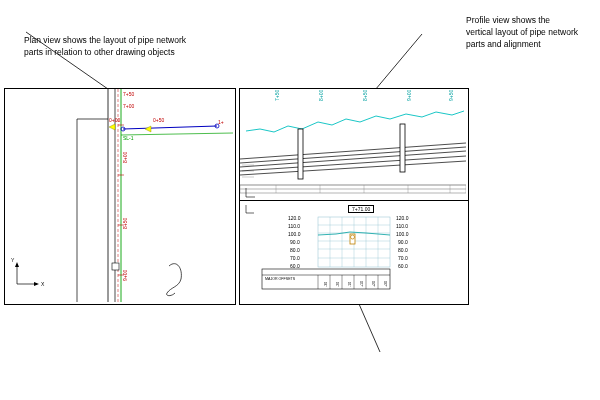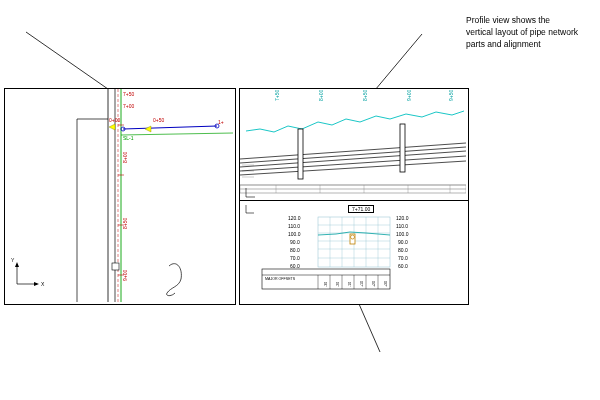--- a/index.html
+++ b/index.html
@@ -59,20 +59,22 @@
     position: absolute;
     font-size: 5px;
     color: #000000;
   }
 </style>
 </head>
 <body>
 
 <div class="stage">
 
+  <div class="callout" id="callout-plan">Plan view shows the layout of pipe network
+parts in relation to other drawing objects</div>
 
   <div class="callout" id="callout-profile">Profile view shows the
 vertical layout of pipe network
 parts and alignment</div>
 
 
   <svg class="overlay" viewBox="0 0 600 400">
     <line x1="26" y1="32" x2="118" y2="96" stroke="#000" stroke-width="0.8"></line>
     <line x1="422" y1="34" x2="318" y2="158" stroke="#000" stroke-width="0.8"></line>
     <line x1="380" y1="352" x2="338" y2="256" stroke="#000" stroke-width="0.8"></line>

